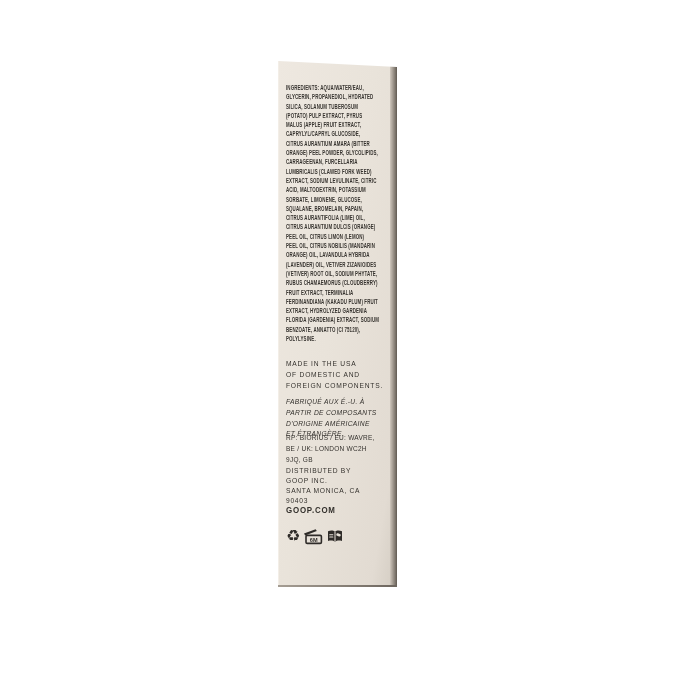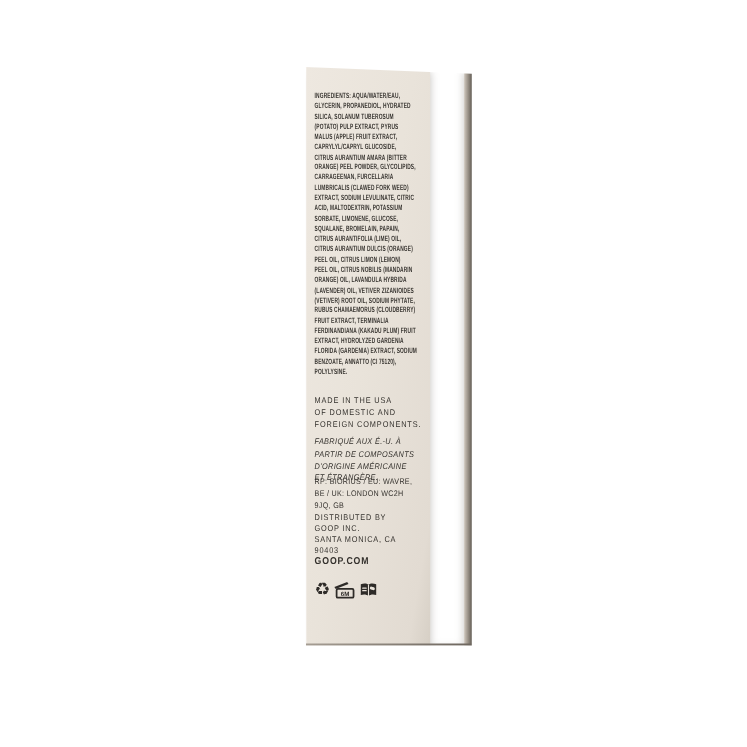--- a/index.html
+++ b/index.html
@@ -1,20 +1,20 @@
 <!DOCTYPE html>
 <html><head>
 <meta charset="utf-8">
 <style>
   html,body{margin:0;padding:0;background:#ffffff;}
   .scene{position:relative;width:679px;height:679px;background:#ffffff;overflow:hidden;
          font-family:"Liberation Sans",sans-serif;}
   .box{position:absolute;left:278px;top:61px;width:119px;height:526px;
        clip-path:polygon(0 0,100% 6px,100% 100%,0 100%);
-       filter:drop-shadow(0 4px 4px rgba(95,90,82,.38));padding-left:32px;}
+       filter:drop-shadow(0 4px 4px rgba(95,90,82,.38));}
   .box-face{position:absolute;left:0;top:0;width:112px;height:100%;
        background:linear-gradient(100deg,#eee8e0 0%,#e9e3da 48%,#e2dbd2 90%,#d6cfc5 100%);
        border-left:1px solid #f3eee7;}
   .box-side{position:absolute;right:0;top:0;width:7px;height:100%;
        background:linear-gradient(90deg,#cfc7bd 0%,#a49c92 40%,#766f66 82%,#5f5951 100%);}
   .box-bottom{position:absolute;left:0;bottom:0;width:100%;height:2.5px;
        background:linear-gradient(90deg,#a59d93,#6d665e);}
   .txt{position:absolute;left:7px;color:#33302c;white-space:pre-line;
        transform-origin:0 0;}
   .ingredients{top:22px;width:168px;font-weight:700;font-size:7px;line-height:9.3px;

